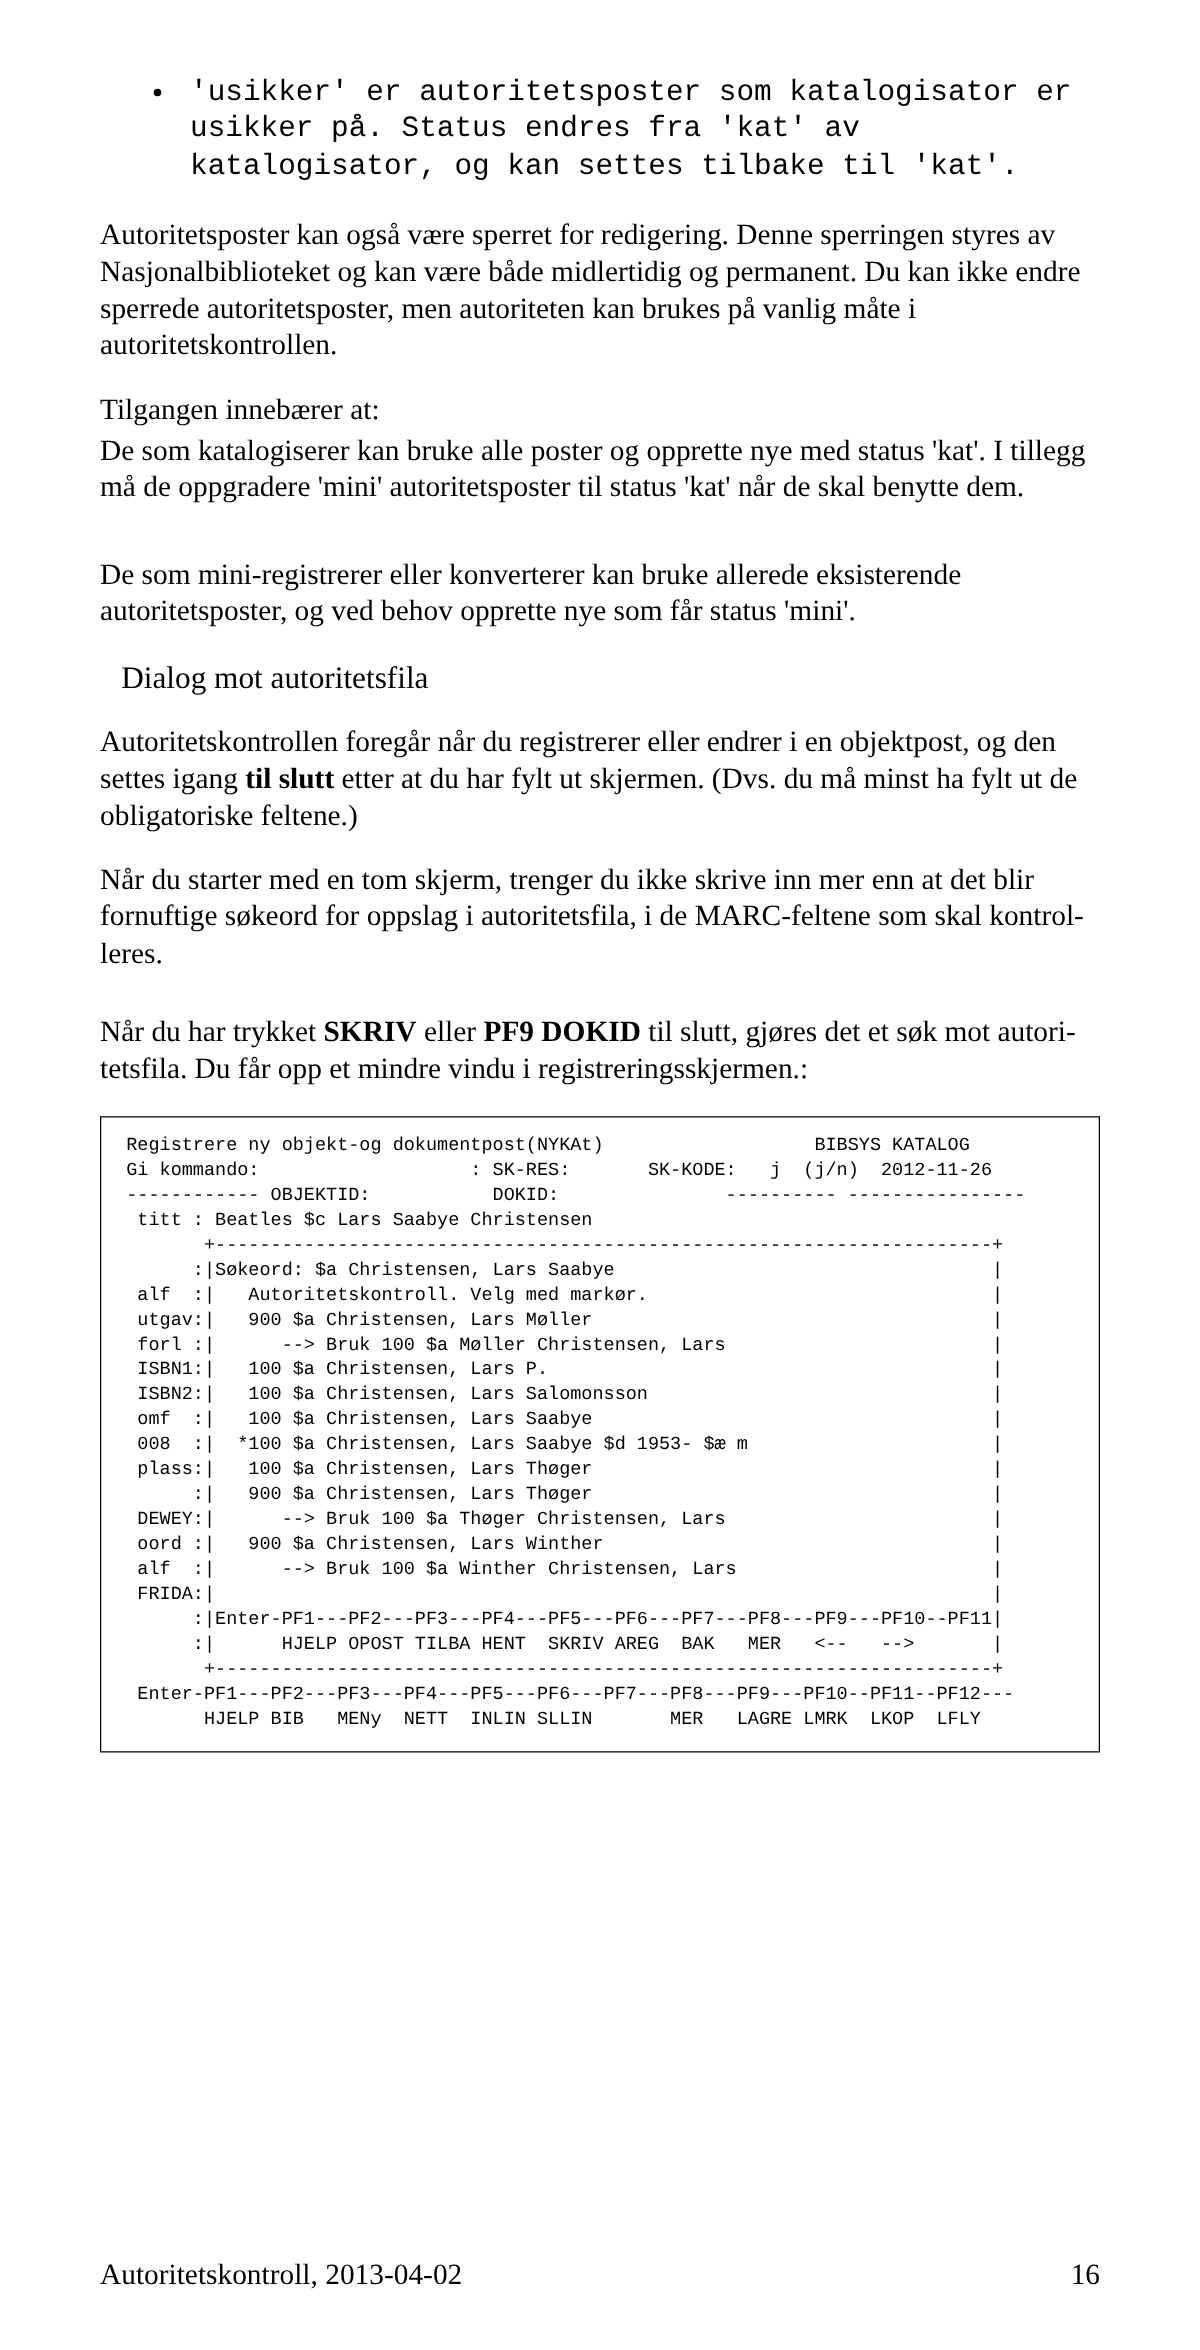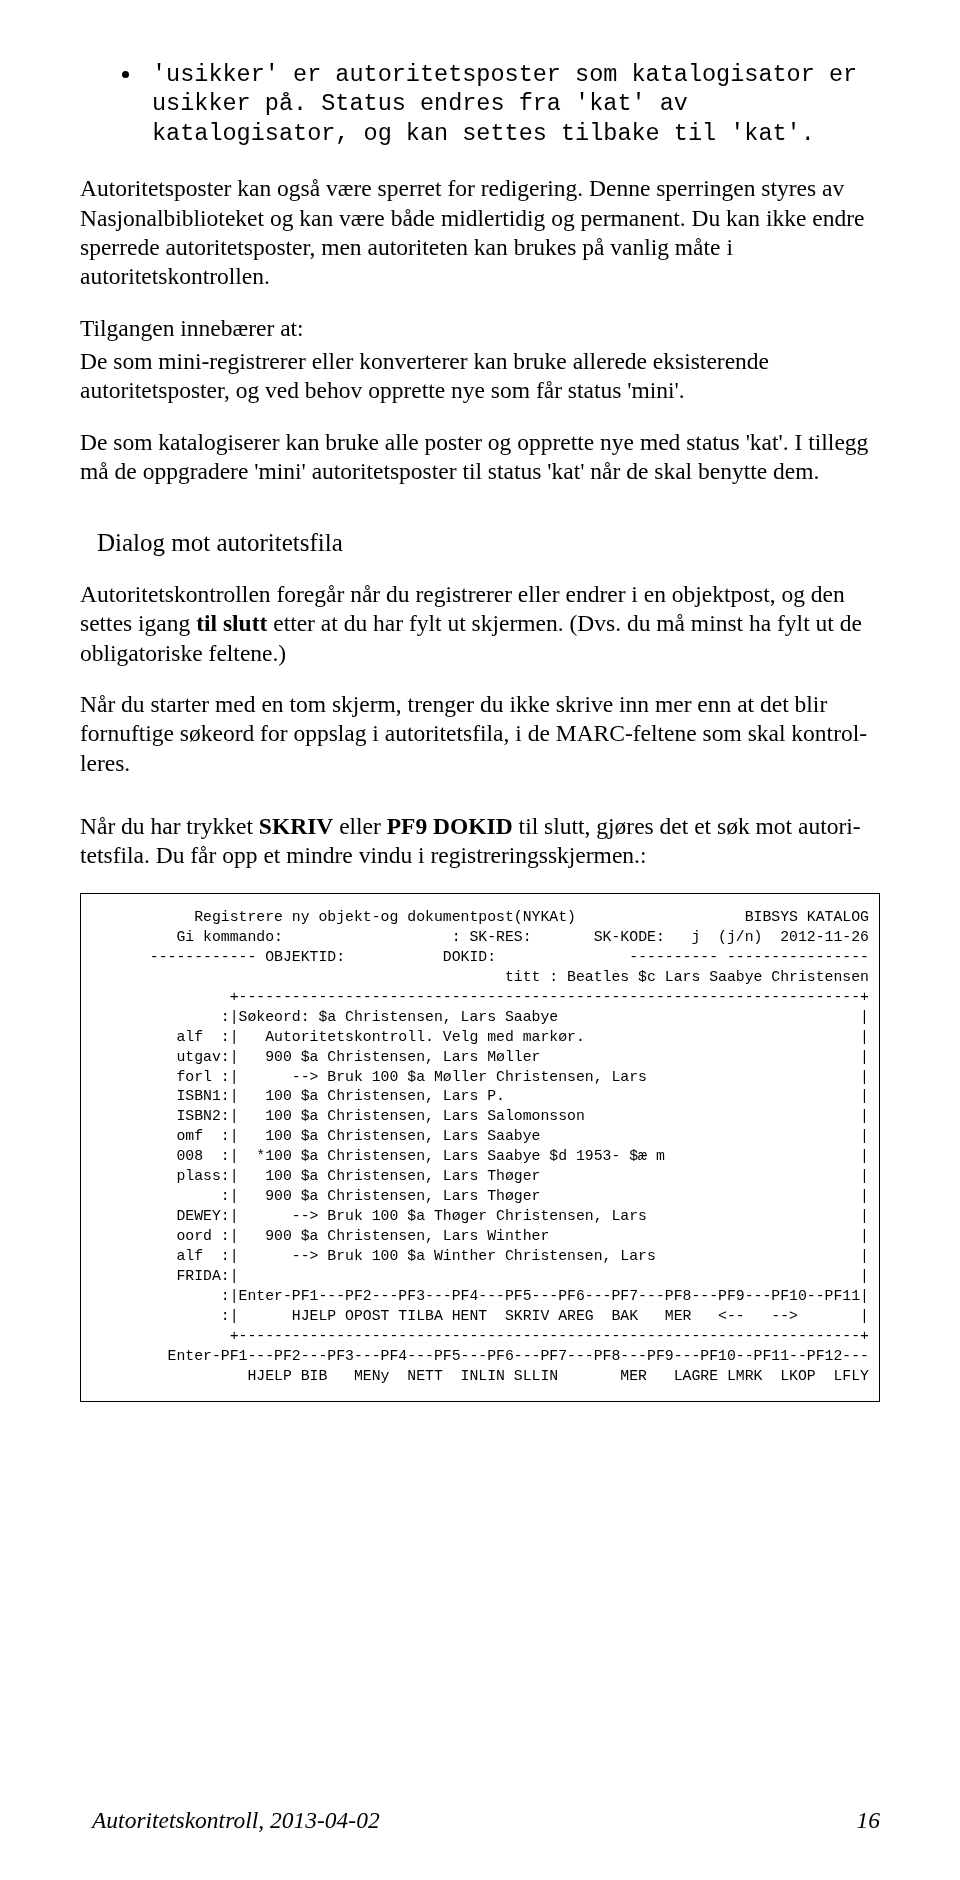--- a/index.html
+++ b/index.html
@@ -22,59 +22,57 @@
   }
   ul.bullet li { padding-left: 10px; font-family: Liberation Mono, monospace; }
   p { margin: 0 0 22px 0; }
   p.tight { margin-bottom: 4px; }
   .heading {
     font-size: 25px;
     margin: 10px 0 22px 17px;
   }
   .screen-wrap {
     border: 1px solid #000;
-    padding: 14px 10px;
+    padding: 14px 20px;
     margin-top: 8px;
-    text-align: right;
   }
   pre.screen {
     font-family: "Courier New", Courier, monospace;
     font-size: 14.8px;
     line-height: 1.35;
     white-space: pre;
     margin: 0;
   }
   .footer {
     position: absolute;
     bottom: 46px;
-    left: 92px;
+    left: 80px;
     right: 80px;
     font-size: 23.5px;
     display: flex;
     justify-content: space-between;
-    font-style: italic;
   }
 </style>
 </head>
 <body>
 
 <div class="content">
 
   <ul class="bullet">
     <li>'usikker' er autoritetsposter som katalogisator er usikker på. Status endres fra 'kat' av katalogisator, og kan settes tilbake til 'kat'.</li>
   </ul>
 
   <p>Autoritetsposter kan også være sperret for redigering. Denne sperringen styres av Nasjonalbiblioteket og kan være både midlertidig og permanent. Du kan ikke endre sperrede autoritetsposter, men autoriteten kan brukes på vanlig måte i autoritetskontrollen.</p>
 
 
   <p class="tight">Tilgangen innebærer at:</p>
 
+  <p style="margin-bottom:40px">De som katalogiserer kan bruke alle poster og opprette nye med status 'kat'. I tillegg må de oppgradere 'mini' autoritetsposter til status 'kat' når de skal benytte dem.</p>
+
   <p>De som mini-registrerer eller konverterer kan bruke allerede eksisterende autoritetsposter, og ved behov opprette nye som får status 'mini'.</p>
-
-  <p style="margin-bottom:40px">De som katalogiserer kan bruke alle poster og opprette nye med status 'kat'. I tillegg må de oppgradere 'mini' autoritetsposter til status 'kat' når de skal benytte dem.</p>
 
   <div class="heading">Dialog mot autoritetsfila</div>
 
   <p>
     <span>Autoritetskontrollen foregår når du registrerer eller endrer i en objektpost, og den settes igang </span><b>til slutt</b><span> etter at du har fylt ut skjermen. (Dvs. du må minst ha fylt ut de obligatoriske feltene.)</span>
   </p>
 
   <p style="margin-bottom:34px">Når du starter med en tom skjerm, trenger du ikke skrive inn mer enn at det blir fornuftige søkeord for oppslag i autoritetsfila, i de MARC-feltene som skal kontrol­leres.</p>
 
   <p>

